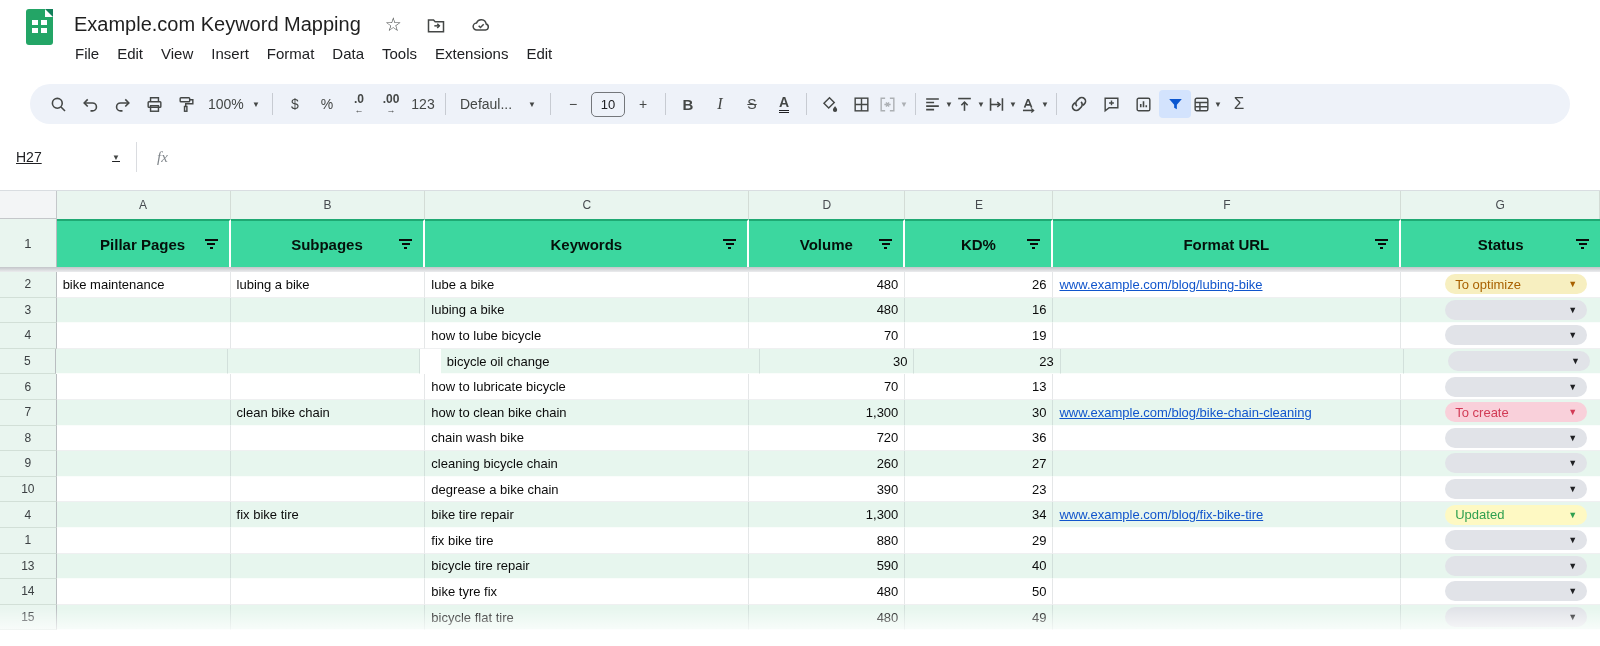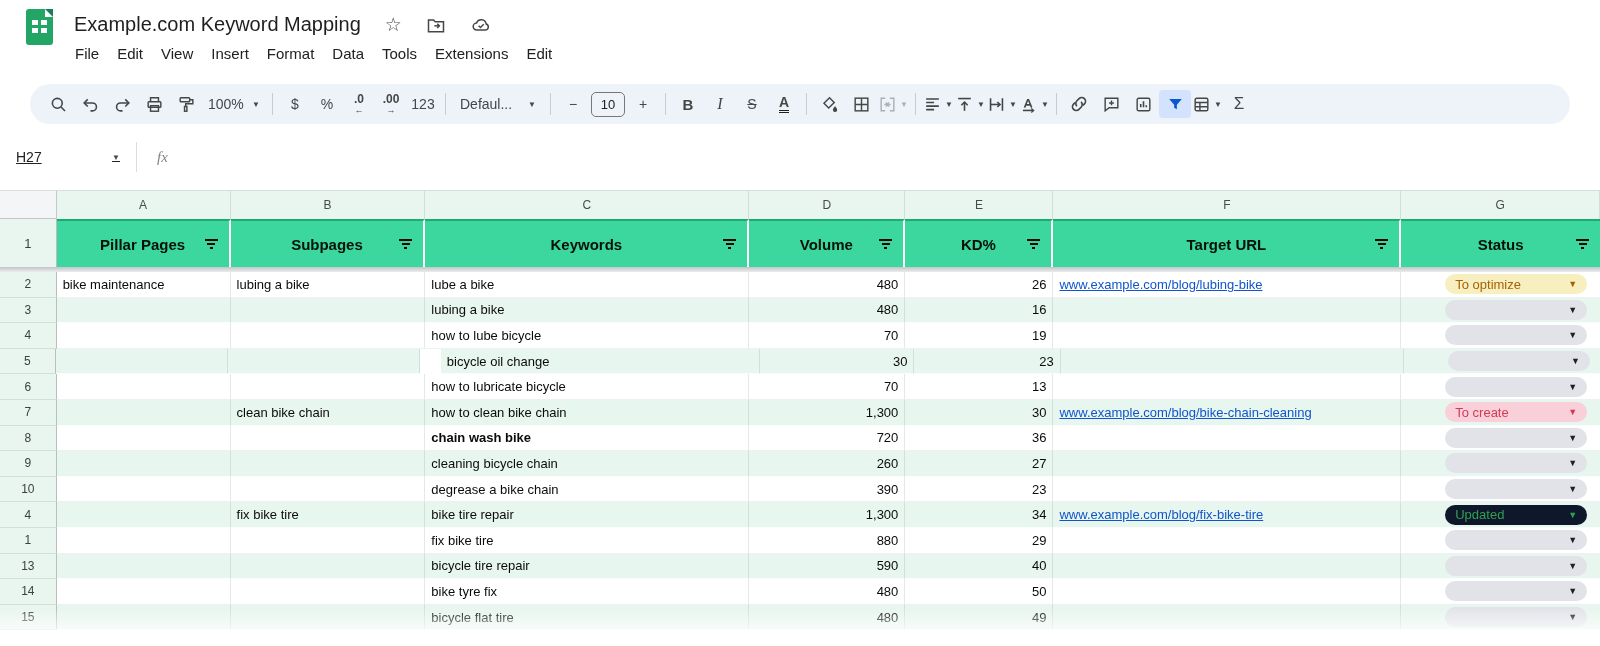--- a/index.html
+++ b/index.html
@@ -341,21 +341,21 @@
       </div>
       <div class="hcell" style="width: 149px;">
         <div class="">KD%</div>
         <div class="fglyph">
           <i></i>
           <i></i>
           <i></i>
         </div>
       </div>
       <div class="hcell" style="width: 350px;">
-        <div class="">Target URL</div>
+        <div class="">Format URL</div>
         <div class="fglyph">
           <i></i>
           <i></i>
           <i></i>
         </div>
       </div>
       <div class="hcell" style="width: 200px;">
         <div class="">Status</div>
         <div class="fglyph">
           <i></i>
@@ -453,21 +453,21 @@
           <div class="pill" style="background: rgb(249, 208, 218); color: rgb(210, 59, 86);">
             <div class="">To create</div>
             <div class="pcaret" style="color: rgb(210, 59, 86);">▼</div>
           </div>
         </div>
       </div>
       <div class="row">
         <div class="rnum">8</div>
         <div class="cell" style="width: 175px;"></div>
         <div class="cell" style="width: 196px;"></div>
-        <div class="cell" style="width: 326px; font-weight: bold;">chain wash bike</div>
+        <div class="cell" style="width: 326px;">chain wash bike</div>
         <div class="cell num" style="width: 157px;">720</div>
         <div class="cell num" style="width: 149px;">36</div>
         <div class="cell" style="width: 350px;"></div>
         <div class="cell" style="width: 200px; border-right: none;">
           <div class="pill empty" style="background: rgb(225, 227, 232); color: rgb(32, 33, 36);">
             <div class="pcaret" style="color: rgb(32, 33, 36);">▼</div>
           </div>
         </div>
       </div>
       <div class="row band">
@@ -502,21 +502,21 @@
         <div class="rnum">4</div>
         <div class="cell" style="width: 175px;"></div>
         <div class="cell" style="width: 196px;">fix bike tire</div>
         <div class="cell" style="width: 326px;">bike tire repair</div>
         <div class="cell num" style="width: 157px;">1,300</div>
         <div class="cell num" style="width: 149px;">34</div>
         <div class="cell" style="width: 350px;">
           <a href="#">www.example.com/blog/fix-bike-tire</a>
         </div>
         <div class="cell" style="width: 200px; border-right: none;">
-          <div class="pill" style="background: #0f172a; color: rgb(47, 160, 80);">
+          <div class="pill" style="background: #fef9c3; color: rgb(47, 160, 80);">
             <div class="">Updated</div>
             <div class="pcaret" style="color: rgb(47, 160, 80);">▼</div>
           </div>
         </div>
       </div>
       <div class="row">
         <div class="rnum">1</div>
         <div class="cell" style="width: 175px;"></div>
         <div class="cell" style="width: 196px;"></div>
         <div class="cell" style="width: 326px;">fix bike tire</div>

